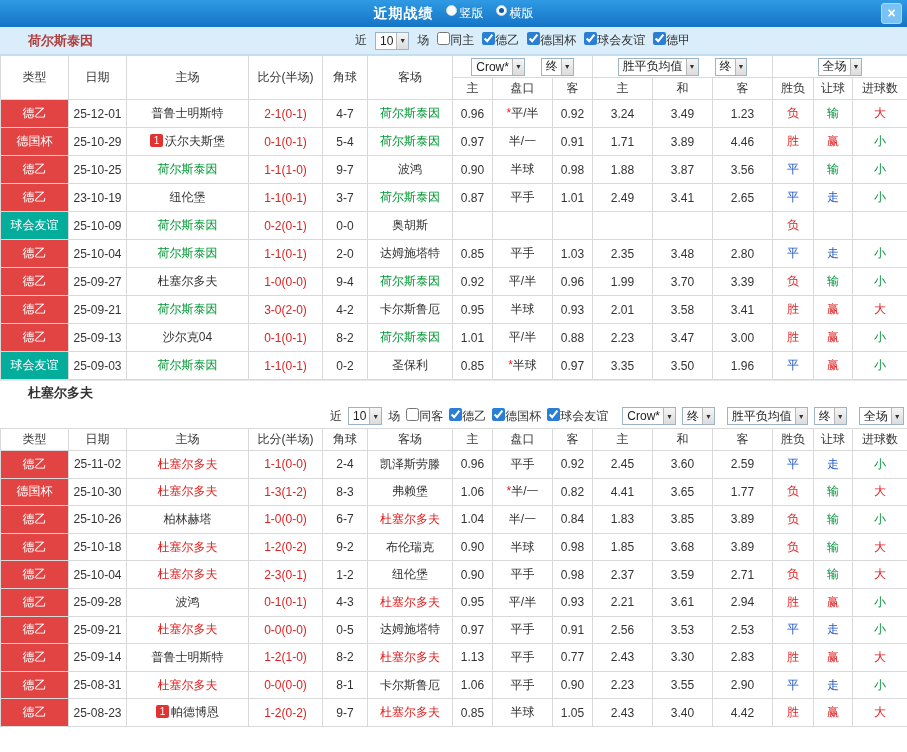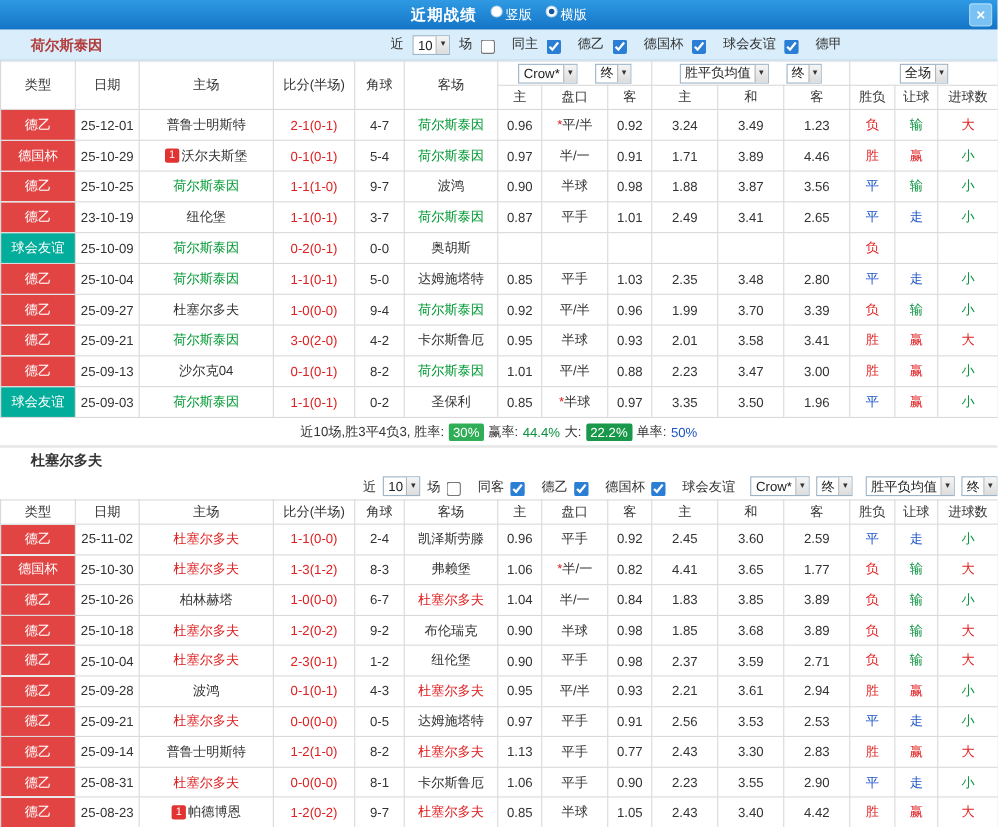--- a/index.html
+++ b/index.html
@@ -10,21 +10,21 @@
   .radio-group{display:flex;gap:12px;margin-left:12px;align-items:center}
   .radio-item{display:inline-flex;align-items:flex-start;gap:3px;cursor:pointer}
   .radio{width:11px;height:11px;border-radius:50%;background:#fff;border:1px solid #bcd6ea;display:inline-flex;align-items:center;justify-content:center}
   .radio.on::after{content:"";width:5px;height:5px;border-radius:50%;background:#10579d}
   .close-btn{position:absolute;right:5px;top:3px;width:21px;height:21px;border-radius:3px;background:#79c2f3;border:1px solid #a9daf9;color:#fff;font-weight:bold;text-align:center;line-height:18px;font-size:14px;cursor:pointer}
   .strip1{height:28px;background:#d9edfb;position:relative;display:flex;align-items:center;border-bottom:1px solid #c3dcee}
   .team-name{margin-left:28px;font-size:13px;font-weight:bold}
   .filters{position:absolute;top:0;height:100%;display:flex;align-items:center;white-space:nowrap}
   #filters-0{left:355px;gap:8px}
   #filters-1{left:330px;gap:6px}
-  .cb-item{display:inline-flex;align-items:flex-end;gap:15px;cursor:pointer}
+  .cb-item{display:inline-flex;align-items:flex-start;gap:0;cursor:pointer}
   .cb-item input{width:13px;height:13px;accent-color:#2a7fd4;margin:0}
   .sel{display:inline-flex;align-items:center;height:18px;border:1px solid #9cb3c8;background:#fff;padding-left:4px;color:#222;cursor:pointer}
   .sel-t{padding-right:3px}
   .sel-a{font-size:7px;color:#333;background:linear-gradient(#f5f5f5,#dcdcdc);border-left:1px solid #b7b7b7;height:100%;display:flex;align-items:center;padding:0 2px}
   .grid{width:907px;border-collapse:collapse;table-layout:fixed}
   .grid th,.grid td{border:1px solid #d9d9d9;text-align:center;overflow:hidden;white-space:nowrap}
   .grid thead th{height:22px;font-weight:normal;color:#333;background:#fff}
   #table-0 tbody td{height:28px}
   #table-1 tbody td{height:27.6px}
   td.lg{color:#fff}
@@ -247,21 +247,21 @@
           <td></td>
           <td class="c-r">负</td>
           <td></td>
           <td></td>
         </tr>
         <tr>
           <td class="lg lg-red">德乙</td>
           <td>25-10-04</td>
           <td><span style="color: rgb(0, 153, 51);">荷尔斯泰因</span></td>
           <td class="score">1-1(0-1)</td>
-          <td>5-0</td>
+          <td>2-0</td>
           <td><span>达姆施塔特</span></td>
           <td>0.85</td>
           <td><span>平手</span></td>
           <td>1.03</td>
           <td>2.35</td>
           <td>3.48</td>
           <td>2.80</td>
           <td class="c-b">平</td>
           <td class="c-b">走</td>
           <td class="c-g">小</td>
@@ -330,30 +330,20 @@
           <td>3.35</td>
           <td>3.50</td>
           <td>1.96</td>
           <td class="c-b">平</td>
           <td class="c-r">赢</td>
           <td class="c-g">小</td>
         </tr>
       </tbody>
   </table>
 
-  <div class="summary">
-    <span>近10场,胜3平4负3, 胜率:</span>
-    <span class="badge-g">30%</span>
-    <span>赢率:</span>
-    <span class="c-g">44.4%</span>
-    <span>大:</span>
-    <span class="badge-g2">22.2%</span>
-    <span>单率:</span>
-    <span class="c-b">50%</span>
-  </div>
 
   <div class="team2-row">
     <span class="team-name" id="team2-name" style="color: rgb(51, 51, 51);">杜塞尔多夫</span>
   </div>
   <div class="strip2">
     <span class="filters" id="filters-1">
         <span>近</span>
         <span class="sel">
           <span class="sel-t">10</span>
           <span class="sel-a">▼</span>

